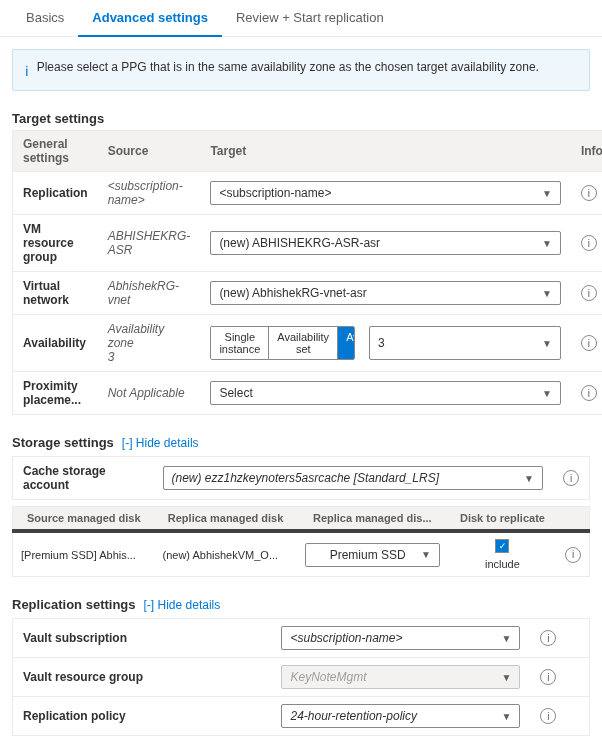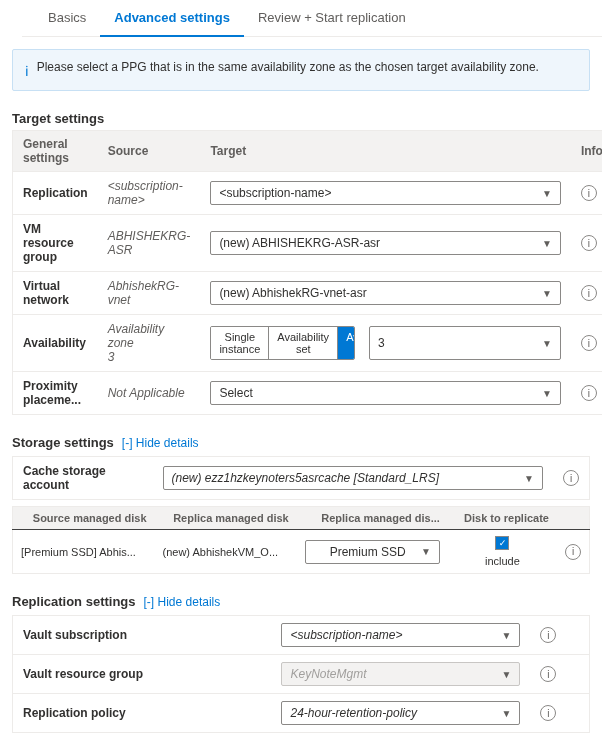--- a/index.html
+++ b/index.html
@@ -11,21 +11,20 @@
       width: 602px;
       min-height: 750px;
     }
 
     
     .tabs {
       display: flex;
       border-bottom: 1px solid #edebe9;
       padding: 0 12px;
       background: #fff;
-      margin-left: 22px;
     }
     .tab {
       padding: 10px 14px;
       font-size: 13px;
       color: #605e5c;
       cursor: pointer;
       border-bottom: 2px solid transparent;
       margin-bottom: -1px;
     }
     .tab.active {
@@ -189,22 +188,22 @@
       border: 1px solid #edebe9;
     }
     .disk-table thead tr {
       background: #f3f2f1;
     }
     .disk-table thead th {
       padding: 5px 8px;
       font-size: 11px;
       font-weight: 600;
       color: #605e5c;
-      text-align: right;
-      border-bottom: 1px solid #404040;
+      text-align: center;
+      border-bottom: 4px solid #404040;
     }
     .disk-table tbody td {
       padding: 6px 8px;
       font-size: 11px;
       vertical-align: middle;
       border-bottom: 1px solid #edebe9;
     }
     .disk-table tbody tr:last-child td {
       border-bottom: none;
     }

